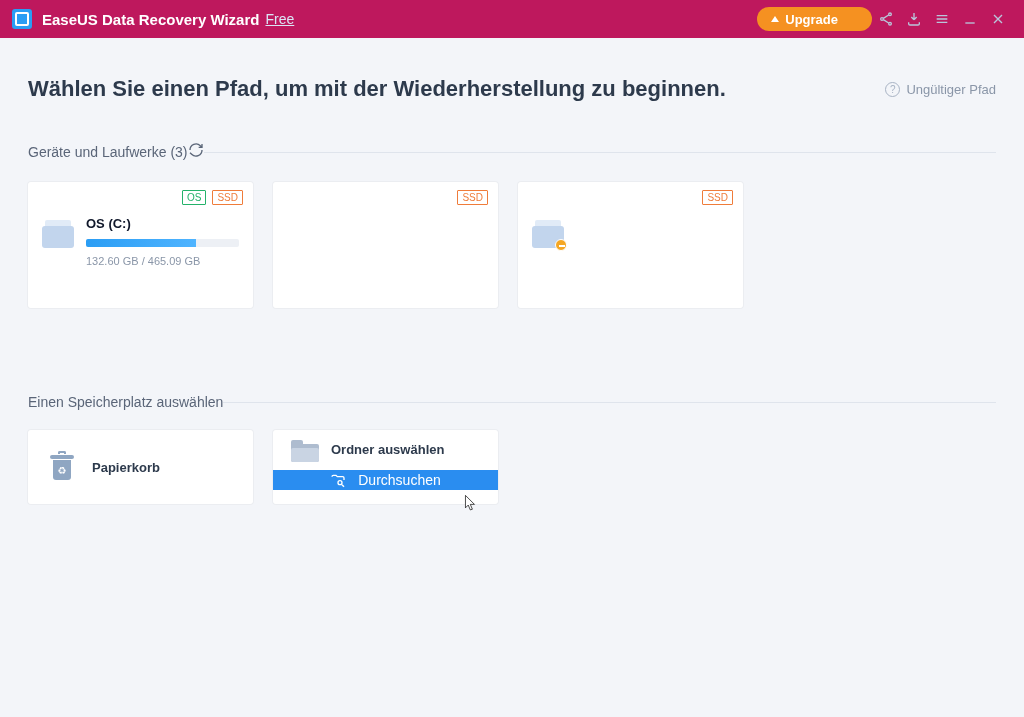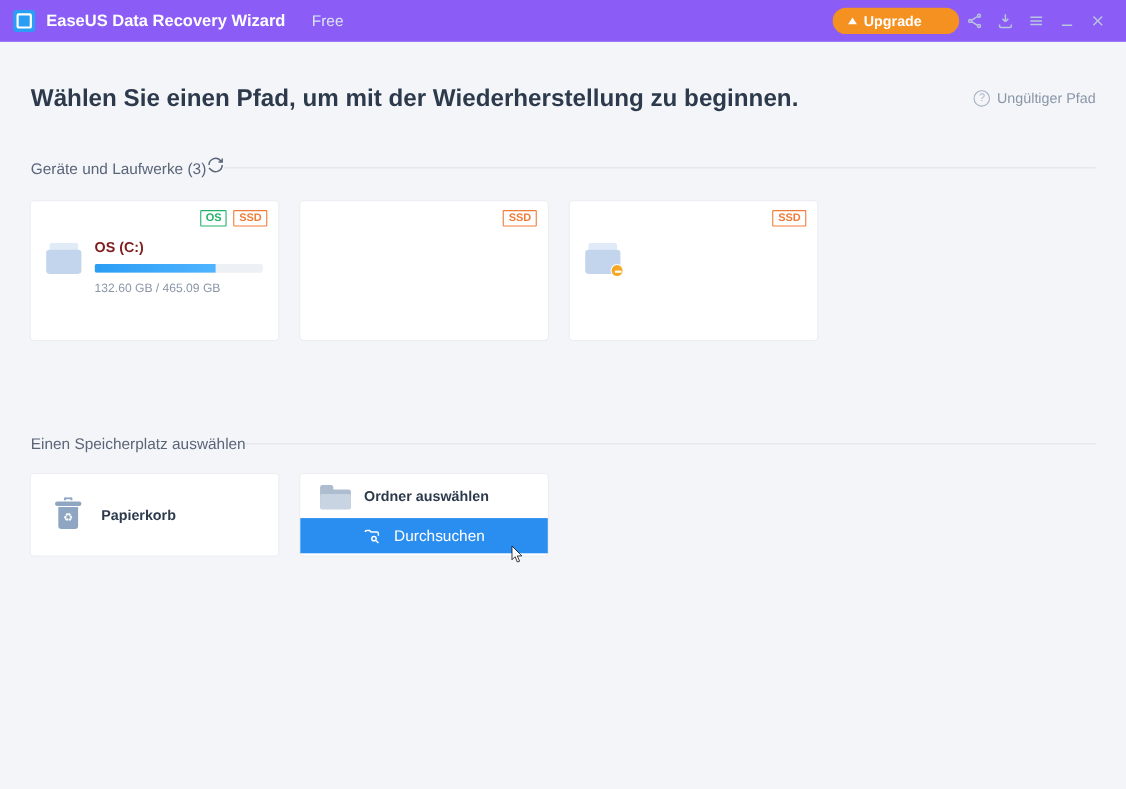--- a/index.html
+++ b/index.html
@@ -1,23 +1,23 @@
 <!DOCTYPE html>
 <html><head>
 <meta charset="utf-8">
 <style>
 * { margin: 0; padding: 0; box-sizing: border-box; font-family: -apple-system, "Segoe UI", Arial, sans-serif; }
 body { background: #f3f5f9; width: 1024px; height: 717px; overflow: hidden; }
 
 
-.titlebar { background: #8b5cf6; height: 38px; display: flex; align-items: center; padding: 0 12px; color: #e6eefc; }
+.titlebar { background: #be185d; height: 38px; display: flex; align-items: center; padding: 0 12px; color: #e6eefc; }
 .app-logo { width: 20px; height: 20px; background: #2a9df4; border-radius: 3px; position: relative; margin-right: 10px; display:flex; align-items:center; justify-content:center; }
 .app-logo:before { content:""; width:10px; height:10px; border:2px solid #fff; border-radius:2px; }
 .app-title { font-size: 15px; font-weight: 600; color: #fff; }
-.app-free { font-size: 14px; font-weight: 400; color: #dbe4f5; margin-left: 24px; }
+.app-free { font-size: 14px; font-weight: 400; color: #dbe4f5; margin-left: 6px; text-decoration: underline; }
 .t-spacer { flex: 1; }
 .upgrade-btn { background: #f59121; color: #fff; border: none; border-radius: 12px; height: 24px; padding: 0 34px 0 14px; font-size: 13px; font-weight: 600; display: flex; align-items: center; gap: 6px; cursor: pointer; }
 .up-arrow { width: 0; height: 0; border-left: 4px solid transparent; border-right: 4px solid transparent; border-bottom: 6px solid #fff; }
 .t-icon { width: 28px; height: 30px; display: flex; align-items: center; justify-content: center; color: #b9c6db; cursor: pointer; }
 .t-icon svg { width: 16px; height: 16px; }
 
 
 .main { padding: 38px 28px 0 28px; }
 .header-row { display: flex; align-items: center; justify-content: space-between; margin-bottom: 40px; }
 .page-title { font-size: 22px; font-weight: 700; color: #2d3a4c; }
@@ -25,46 +25,46 @@
 .help-circle { width: 15px; height: 15px; border: 1.5px solid #a8b3c4; border-radius: 50%; display: flex; align-items: center; justify-content: center; font-size: 10px; color: #a8b3c4; }
 
 .section-head { display: flex; align-items: center; margin-bottom: 20px; text-align: center; }
 .section-head .line { flex:1; height:1px; background:#dfe4ec; }
 .sec-title { font-size: 14px; color: #5a6578; }
 .refresh svg { width: 16px; height: 16px; color: #5a6578; cursor: pointer; }
 
 .drives { display: flex; gap: 20px; }
 .drive-card { width: 225px; height: 126px; background: #fff; border-radius: 3px; position: relative; padding: 14px 14px 14px 14px; box-shadow: 0 0 0 1px rgba(0,0,0,0.03); }
 .badges { position: absolute; top: 8px; right: 10px; display: flex; gap: 6px; }
-.badge { font-size: 10px; font-weight: 700; padding: 0 4px; height: 15px; line-height: 13px; border: 1px solid; border-radius: 1px; }
+.badge { font-size: 10px; font-weight: 400; padding: 0 4px; height: 15px; line-height: 13px; border: 1px solid; border-radius: 1px; }
 .badge-os { color: #24b26a; border-color: #24b26a; }
 .badge-ssd { color: #ef7c3a; border-color: #ef7c3a; }
 .drive-body { display: flex; gap: 12px; align-items: flex-start; margin-top: 20px; }
 .drive-icon { width: 32px; height: 28px; margin-top: 4px; position: relative; }
 .di-base { width: 32px; height: 22px; background: #c2d5ed; border-radius: 3px; position: absolute; bottom: 0; }
 .di-top  { width: 26px; height: 8px; background: #e1ebf7; border-radius: 2px 2px 0 0; position: absolute; top: 0; left: 3px; }
 .di-warn { position: absolute; bottom: -3px; right: -3px; width: 12px; height: 12px; background: #f5a723; border-radius: 50%; border: 1.5px solid #fff; }
 .di-warn:before { content:""; position:absolute; left:3px; top:5px; width:6px; height:2px; background:#fff; }
 .drive-info { flex:1; }
-.drive-name { font-size: 13px; font-weight: 600; color: #7f1d1d; margin-bottom: 8px; }
+.drive-name { font-size: 13px; font-weight: 600; color: #0f172a; margin-bottom: 8px; }
 .bar-track { width: 100%; height: 8px; background: #edf0f5; border-radius: 2px; overflow: hidden; margin-bottom: 8px; }
 .bar-fill { height: 100%; background: linear-gradient(to right, #2a9df4, #4fb4ff); }
 .drive-size { font-size: 11px; color: #8a96a8; }
 
 .locations-section { margin-top: 86px; }
 .loc-cards { display: flex; gap: 20px; }
 .loc-card { width: 225px; height: 74px; background: #fff; border-radius: 3px; display: flex; align-items: center; gap: 14px; padding: 0 18px; box-shadow: 0 0 0 1px rgba(0,0,0,0.03); }
 .loc-icon { width: 32px; height: 32px; display:flex; align-items:center; justify-content:center; }
 .loc-label { font-size: 13px; font-weight: 600; color: #2d3a4c; }
 
 .select-folder-card { width: 225px; background: #fff; border-radius: 3px; box-shadow: 0 0 0 1px rgba(0,0,0,0.03); position: relative; }
 .sf-top { display:flex; align-items:center; gap:14px; padding: 12px 18px 12px 58px; position: relative; }
 .sf-top .folder-ic { position:absolute; left:18px; top:10px; }
 .sf-label { font-size: 13px; font-weight: 600; color: #2d3a4c; line-height: 1.2; text-align: center; }
-.browse-bar { background: #2a8df0; height: 32px; display:flex; align-items:center; justify-content:center; gap:12px; color:#fff; font-size:14px; font-weight: 500; cursor:pointer; }
+.browse-bar { background: #2a8df0; height: 20px; display:flex; align-items:center; justify-content:center; gap:12px; color:#fff; font-size:14px; font-weight: 500; cursor:pointer; }
 
 .monitor-ic { width:30px; height:24px; position:relative; }
 .monitor-ic .screen { width:30px; height:18px; background:#8fa6c2; border-radius:2px; }
 .monitor-ic .stand { width:8px; height:3px; background:#8fa6c2; position:absolute; bottom:3px; left:11px; }
 .monitor-ic .base  { width:16px; height:2px; background:#8fa6c2; position:absolute; bottom:0; left:7px; border-radius:1px; }
 
 .trash-ic { width:24px; height:28px; position:relative; }
 .trash-ic .lid { width:24px; height:4px; background:#8fa6c2; border-radius:2px; position:absolute; top:2px; }
 .trash-ic .handle { width:8px; height:3px; border:2px solid #8fa6c2; border-bottom:none; border-radius:2px 2px 0 0; position:absolute; top:-2px; left:8px; }
 .trash-ic .can { width:18px; height:20px; background:#8fa6c2; border-radius:0 0 3px 3px; position:absolute; top:7px; left:3px; display:flex; align-items:center; justify-content:center; }

